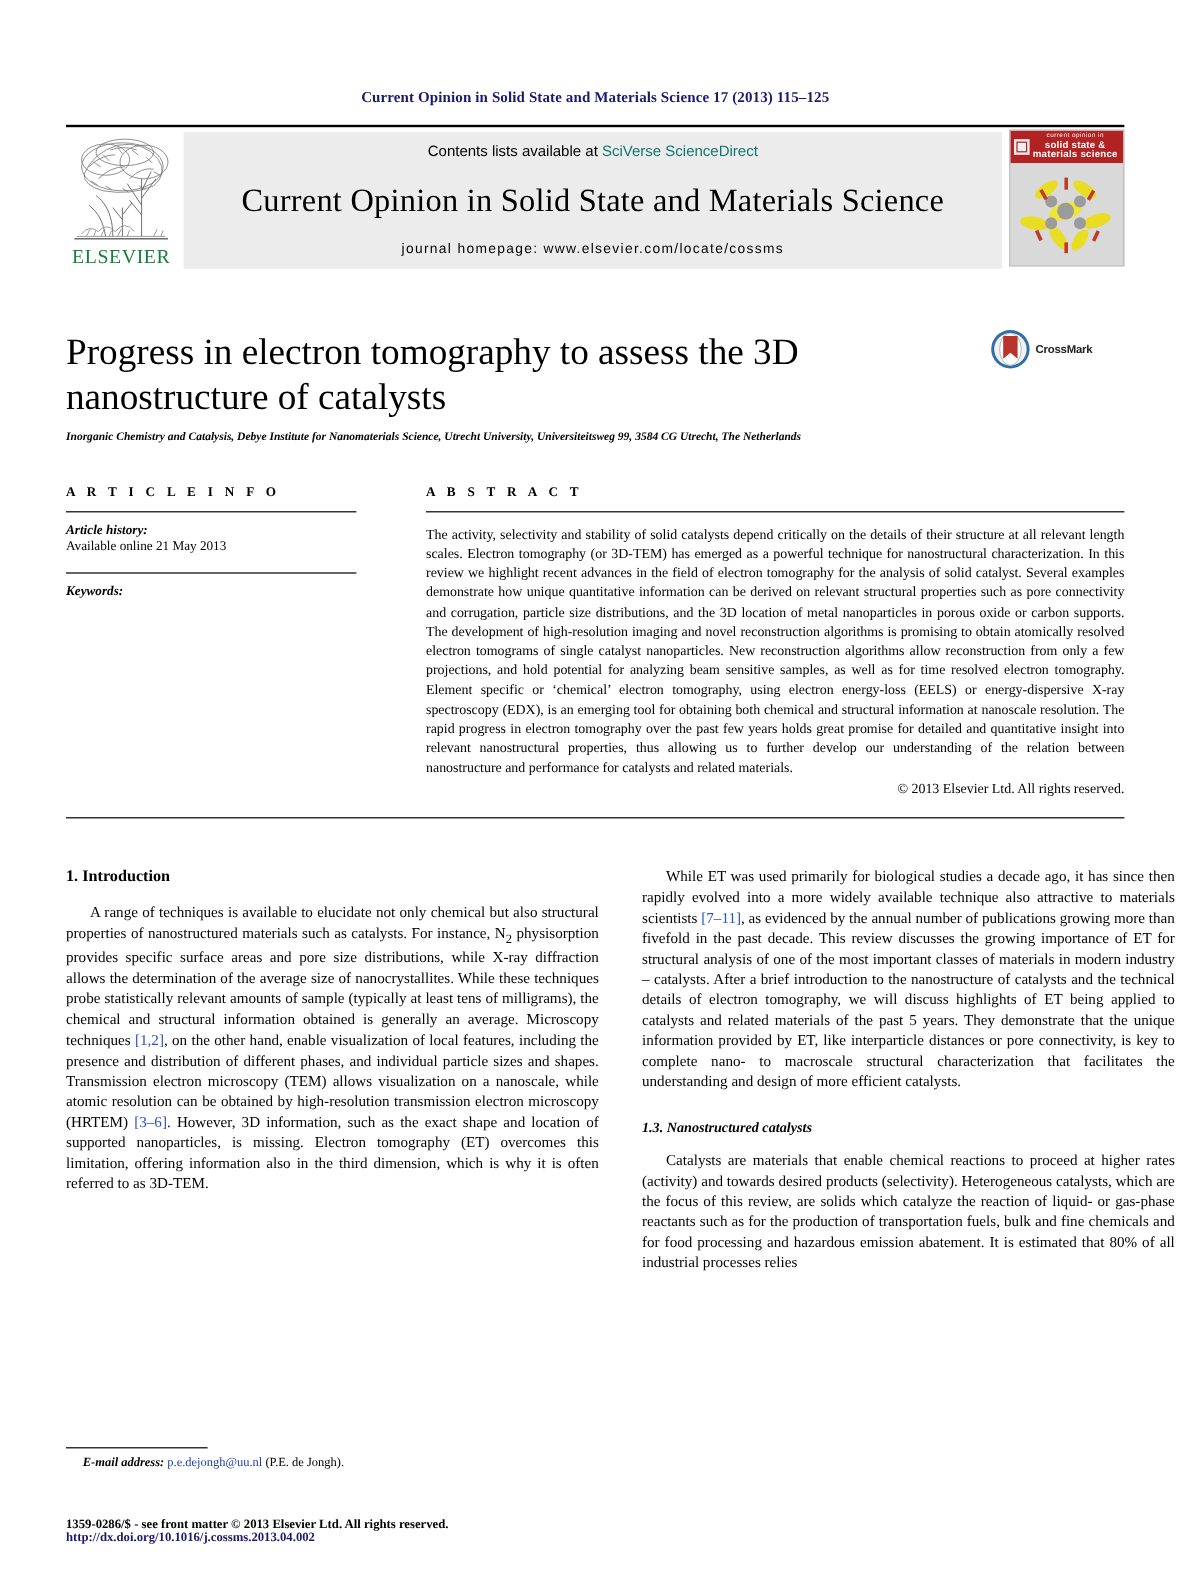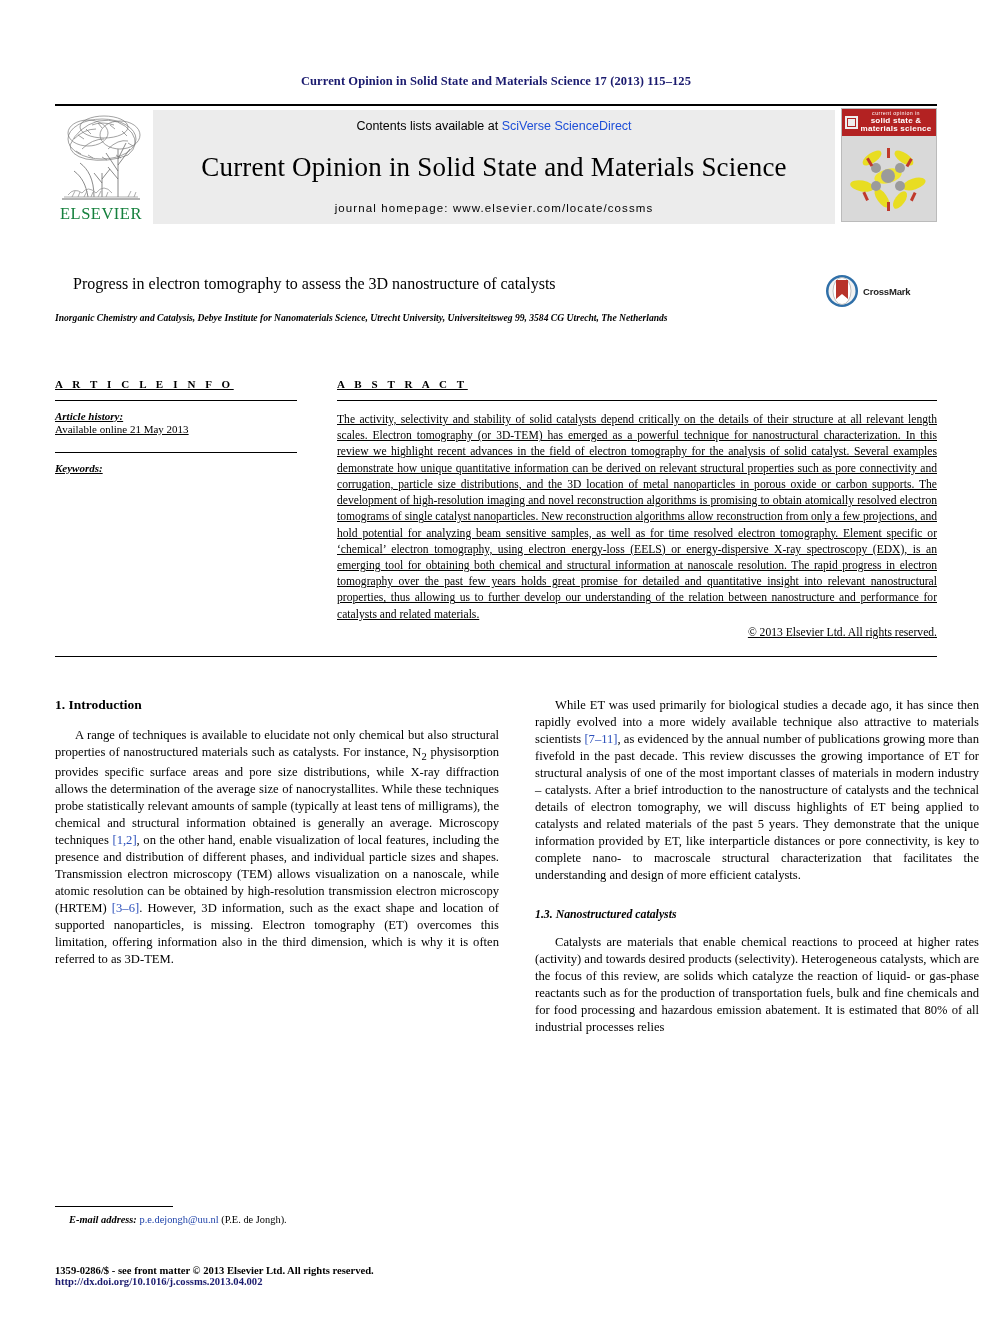--- a/index.html
+++ b/index.html
@@ -68,21 +68,21 @@
     flex-direction: column;
     justify-content: space-between;
     align-items: center;
     padding: 9px 0 10px 0;
     box-sizing: border-box;
   }
   .contents-line {
     font-size: 12.5px;
     font-family: "Liberation Sans", sans-serif;
   }
-  .contents-line .sd-link { color: #1d4ed8; text-align: center; }
+  .contents-line .sd-link { color: #0f766e; text-align: center; }
   .journal-title {
     font-size: 27px;
     font-family: "Liberation Serif", serif;
     letter-spacing: 0.2px;
   }
   .homepage-line {
     font-size: 11.5px;
     font-family: "Liberation Sans", sans-serif;
     letter-spacing: 1.1px;
   }
@@ -129,24 +129,24 @@
   .cover-art { height: 92px; position: relative; background: #d9d9d9; }
 
   
   .title-block {
     margin-top: 46px;
     position: relative;
     min-height: 70px;
     padding-right: 120px;
   }
   .article-title {
-    font-size: 16px;
+    font-size: 31px;
     line-height: 1.22;
     font-family: "Liberation Serif", serif;
-    margin: 18px;
+    margin: 0;
     font-weight: normal;
   }
   .crossmark {
     position: absolute;
     right: 0;
     top: 0;
     width: 112px;
     display: flex;
     align-items: center;
     gap: 4px;
@@ -169,22 +169,21 @@
     font-size: 9.6px;
     font-style: italic;
     font-weight: bold;
     font-family: "Liberation Serif", serif;
   }
 
   
   .info-abstract {
     margin-top: 34px;
     display: flex;
-    gap: 40px;
-    text-decoration: underline;
+    gap: 58px;
   }
   .col-info { width: 242px; flex: 0 0 242px; }
   .col-abstract { flex: 1 1 auto; }
   .sec-head {
     font-size: 11px;
     font-weight: bold;
     font-family: "Liberation Serif", serif;
     letter-spacing: 3.6px;
   }
   .rule { border-top: 1.3px solid #000; margin-top: 10px; }

